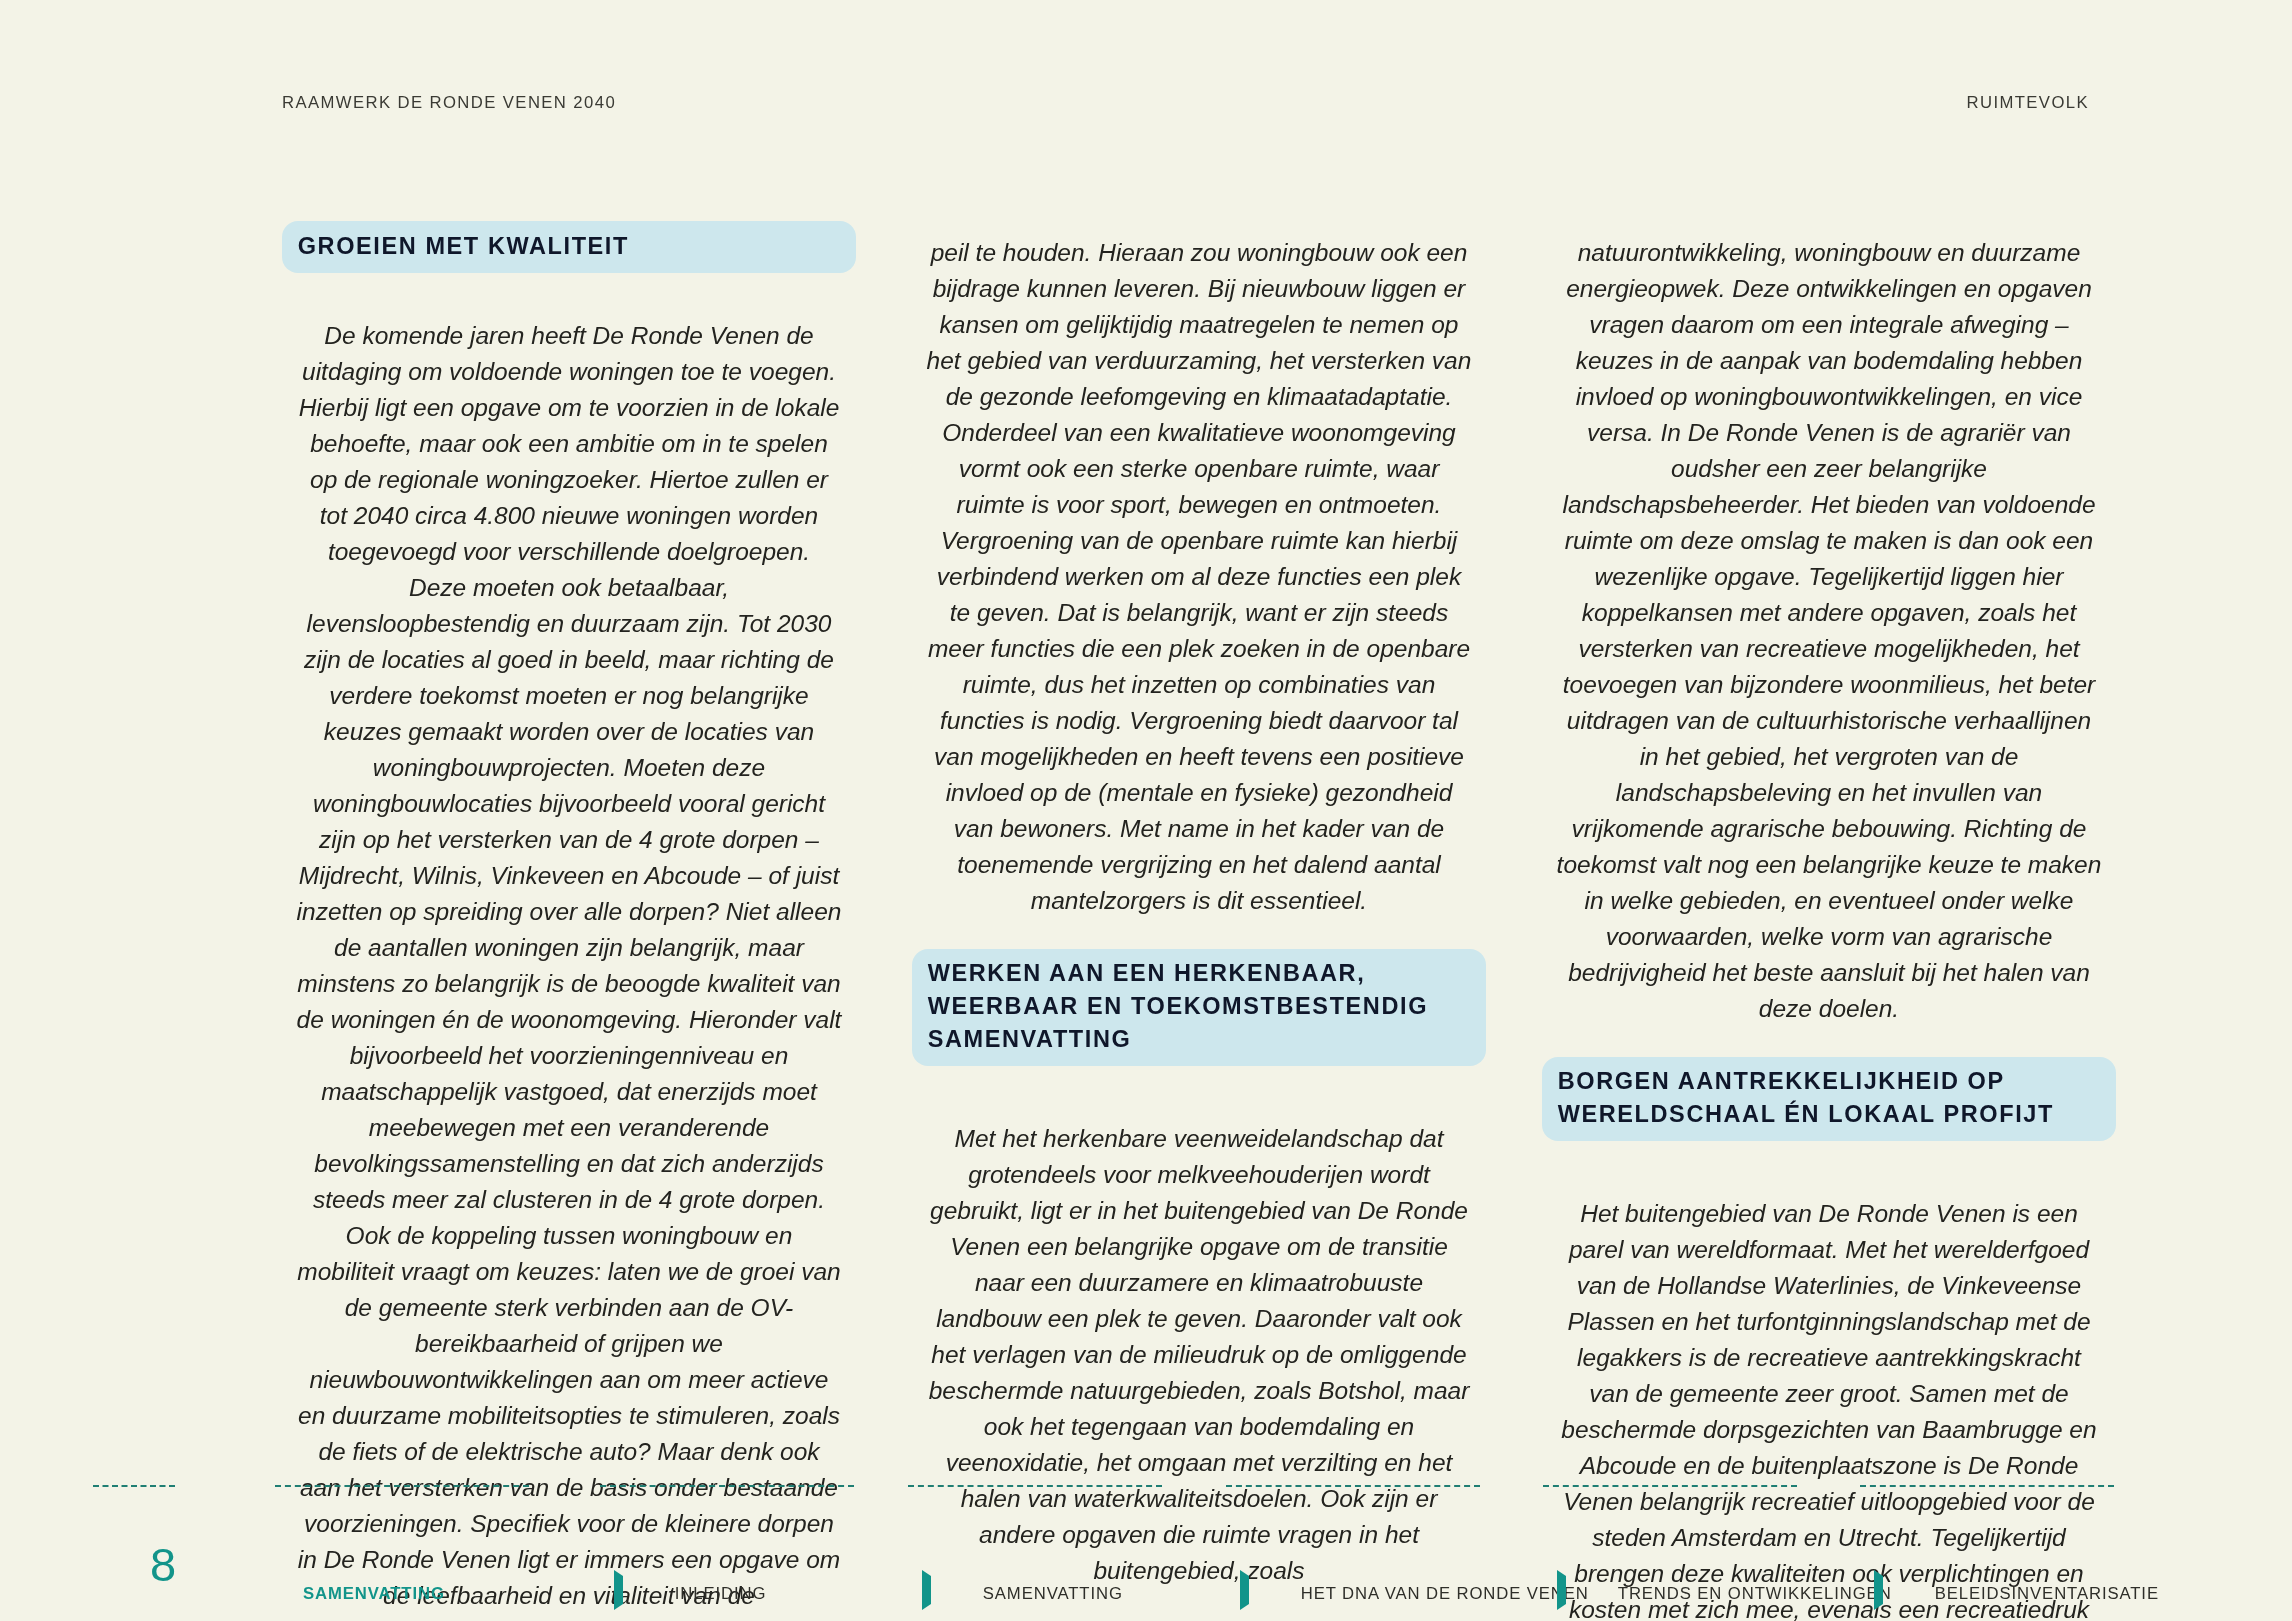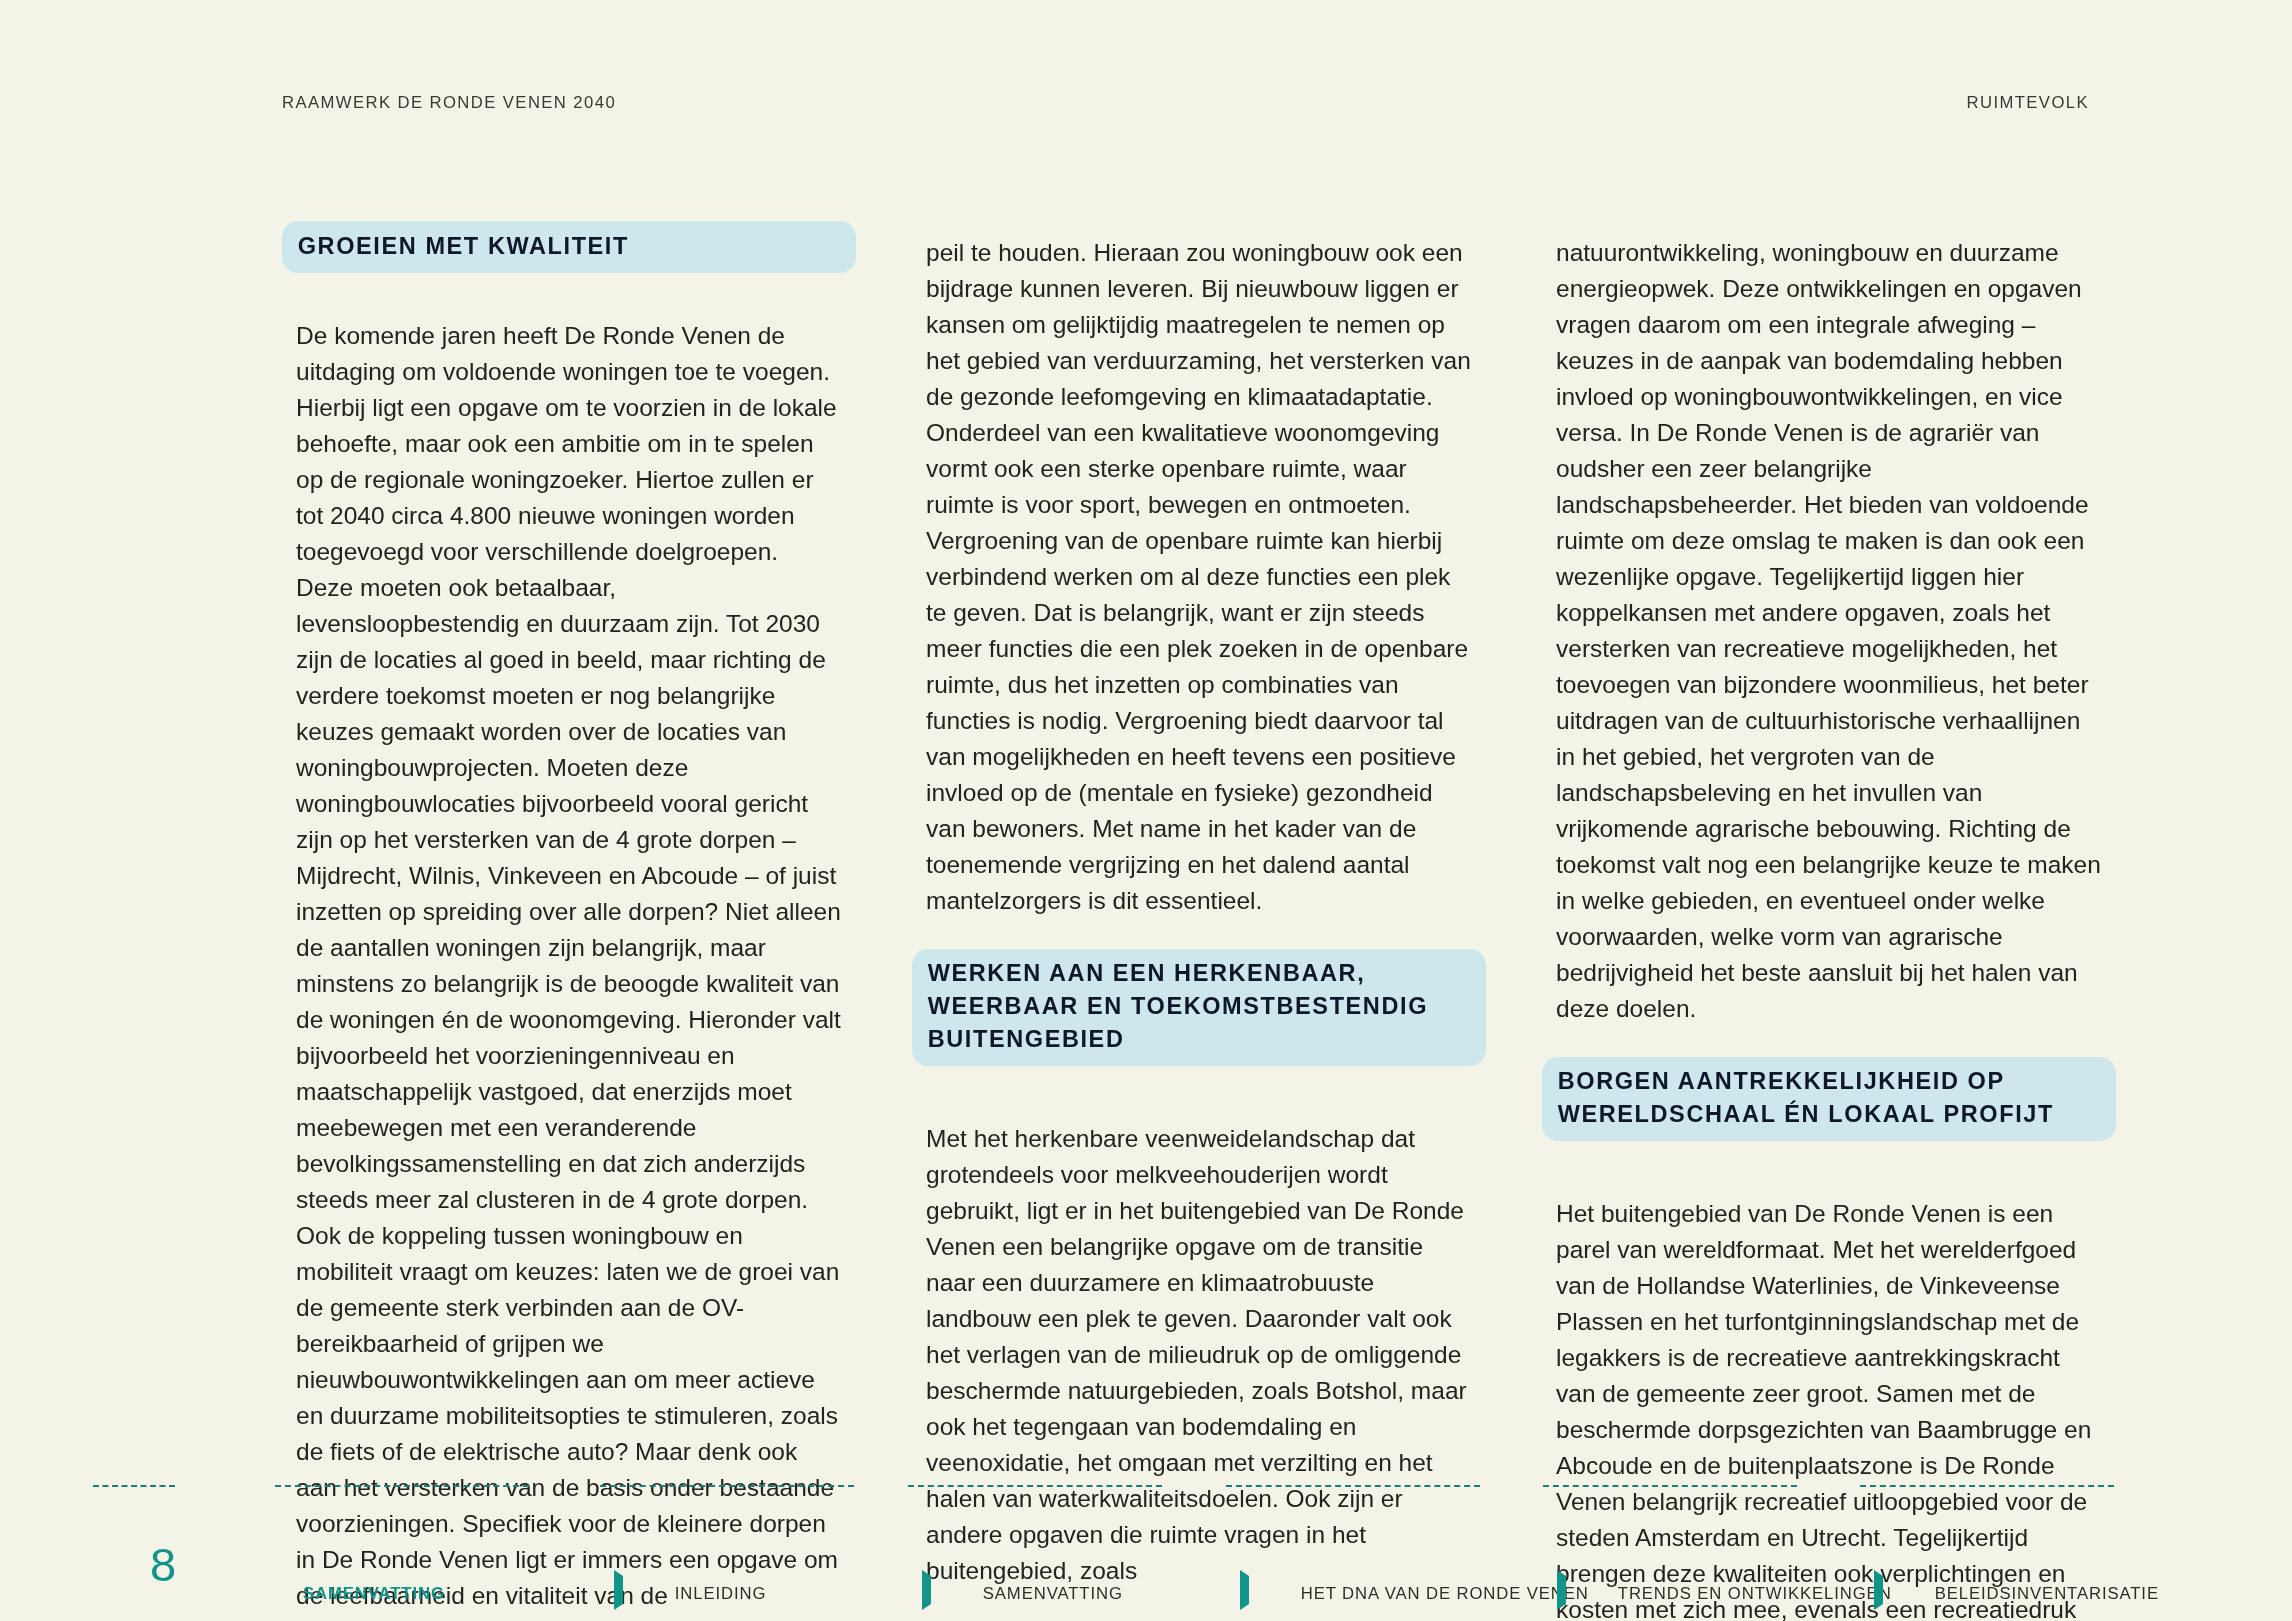--- a/index.html
+++ b/index.html
@@ -42,21 +42,22 @@
     display: flex;
     gap: 28px;
   }
 
   .col { width: 602px; flex: 0 0 602px; }
 
   .body-text {
     font-size: 24.5px;
     line-height: 36px;
     color: #23231f;
-    text-align: left;
+    text-align: center;
+    font-style: italic;
   }
 
   .heading-box {
     background: #cde7ed;
     padding: 8.8px 15.7px 9.8px 15.7px;
     font-size: 23.5px;
     font-weight: bold;
     line-height: 33px;
     letter-spacing: 1.6px;
     color: #0f172a;
@@ -141,21 +142,21 @@
 
   <div class="columns">
 
     <div class="col">
       <div class="heading-box first">GROEIEN MET KWALITEIT</div>
       <p class="body-text">De komende jaren heeft De Ronde Venen de uitdaging om voldoende woningen toe te voegen. Hierbij ligt een opgave om te voorzien in de lokale behoefte, maar ook een ambitie om in te spelen op de regionale woningzoeker. Hiertoe zullen er tot 2040 circa 4.800 nieuwe woningen worden toegevoegd voor verschillende doelgroepen. Deze moeten ook betaalbaar, levensloopbestendig en duurzaam zijn. Tot 2030 zijn de locaties al goed in beeld, maar richting de verdere toekomst moeten er nog belangrijke keuzes gemaakt worden over de locaties van woningbouwprojecten. Moeten deze woningbouwlocaties bijvoorbeeld vooral gericht zijn op het versterken van de 4 grote dorpen – Mijdrecht, Wilnis, Vinkeveen en Abcoude – of juist inzetten op spreiding over alle dorpen? Niet alleen de aantallen woningen zijn belangrijk, maar minstens zo belangrijk is de beoogde kwaliteit van de woningen én de woonomgeving. Hieronder valt bijvoorbeeld het voorzieningenniveau en maatschappelijk vastgoed, dat enerzijds moet meebewegen met een veranderende bevolkingssamenstelling en dat zich anderzijds steeds meer zal clusteren in de 4 grote dorpen. Ook de koppeling tussen woningbouw en mobiliteit vraagt om keuzes: laten we de groei van de gemeente sterk verbinden aan de OV-bereikbaarheid of grijpen we nieuwbouwontwikkelingen aan om meer actieve en duurzame mobiliteitsopties te stimuleren, zoals de fiets of de elektrische auto? Maar denk ook aan het versterken van de basis onder bestaande voorzieningen. Specifiek voor de kleinere dorpen in De Ronde Venen ligt er immers een opgave om de leefbaarheid en vitaliteit van de gemeenschappen op</p>
     </div>
 
     <div class="col">
       <p class="body-text">peil te houden. Hieraan zou woningbouw ook een bijdrage kunnen leveren. Bij nieuwbouw liggen er kansen om gelijktijdig maatregelen te nemen op het gebied van verduurzaming, het versterken van de gezonde leefomgeving en klimaatadaptatie. Onderdeel van een kwalitatieve woonomgeving vormt ook een sterke openbare ruimte, waar ruimte is voor sport, bewegen en ontmoeten. Vergroening van de openbare ruimte kan hierbij verbindend werken om al deze functies een plek te geven. Dat is belangrijk, want er zijn steeds meer functies die een plek zoeken in de openbare ruimte, dus het inzetten op combinaties van functies is nodig. Vergroening biedt daarvoor tal van mogelijkheden en heeft tevens een positieve invloed op de (mentale en fysieke) gezondheid van bewoners. Met name in het kader van de toenemende vergrijzing en het dalend aantal mantelzorgers is dit essentieel.</p>
-      <div class="heading-box mid">WERKEN AAN EEN HERKENBAAR, WEERBAAR EN TOEKOMSTBESTENDIG BUITENGEBIED</div>
+      <div class="heading-box mid">WERKEN AAN EEN HERKENBAAR, WEERBAAR EN TOEKOMSTBESTENDIG SAMENVATTING</div>
       <p class="body-text">Met het herkenbare veenweidelandschap dat grotendeels voor melkveehouderijen wordt gebruikt, ligt er in het buitengebied van De Ronde Venen een belangrijke opgave om de transitie naar een duurzamere en klimaatrobuuste landbouw een plek te geven. Daaronder valt ook het verlagen van de milieudruk op de omliggende beschermde natuurgebieden, zoals Botshol, maar ook het tegengaan van bodemdaling en veenoxidatie, het omgaan met verzilting en het halen van waterkwaliteitsdoelen. Ook zijn er andere opgaven die ruimte vragen in het buitengebied, zoals</p>
     </div>
 
     <div class="col">
       <p class="body-text">natuurontwikkeling, woningbouw en duurzame energieopwek. Deze ontwikkelingen en opgaven vragen daarom om een integrale afweging – keuzes in de aanpak van bodemdaling hebben invloed op woningbouwontwikkelingen, en vice versa. In De Ronde Venen is de agrariër van oudsher een zeer belangrijke landschapsbeheerder. Het bieden van voldoende ruimte om deze omslag te maken is dan ook een wezenlijke opgave. Tegelijkertijd liggen hier koppelkansen met andere opgaven, zoals het versterken van recreatieve mogelijkheden, het toevoegen van bijzondere woonmilieus, het beter uitdragen van de cultuurhistorische verhaallijnen in het gebied, het vergroten van de landschapsbeleving en het invullen van vrijkomende agrarische bebouwing. Richting de toekomst valt nog een belangrijke keuze te maken in welke gebieden, en eventueel onder welke voorwaarden, welke vorm van agrarische bedrijvigheid het beste aansluit bij het halen van deze doelen.</p>
       <div class="heading-box mid">BORGEN AANTREKKELIJKHEID OP WERELDSCHAAL ÉN LOKAAL PROFIJT</div>
       <p class="body-text">Het buitengebied van De Ronde Venen is een parel van wereldformaat. Met het werelderfgoed van de Hollandse Waterlinies, de Vinkeveense Plassen en het turfontginningslandschap met de legakkers is de recreatieve aantrekkingskracht van de gemeente zeer groot. Samen met de beschermde dorpsgezichten van Baambrugge en Abcoude en de buitenplaatszone is De Ronde Venen belangrijk recreatief uitloopgebied voor de steden Amsterdam en Utrecht. Tegelijkertijd brengen deze kwaliteiten ook verplichtingen en kosten met zich mee, evenals een recreatiedruk die op</p>
     </div>
 
   </div>

